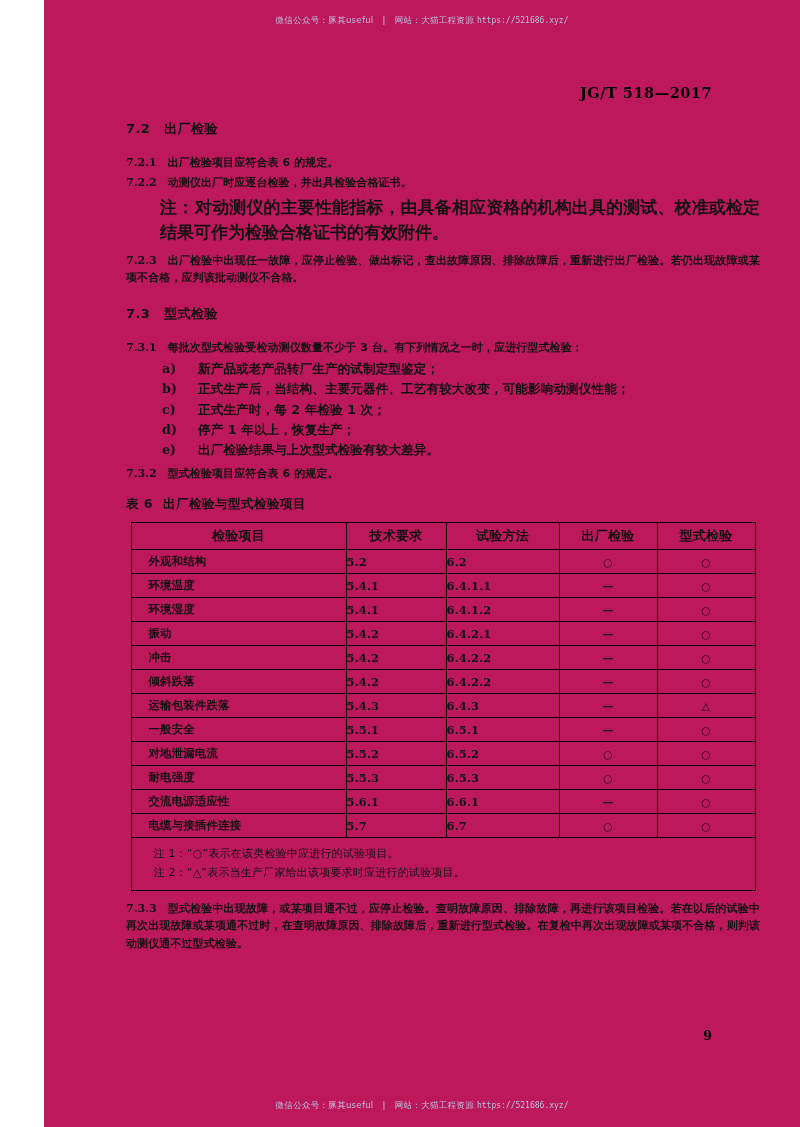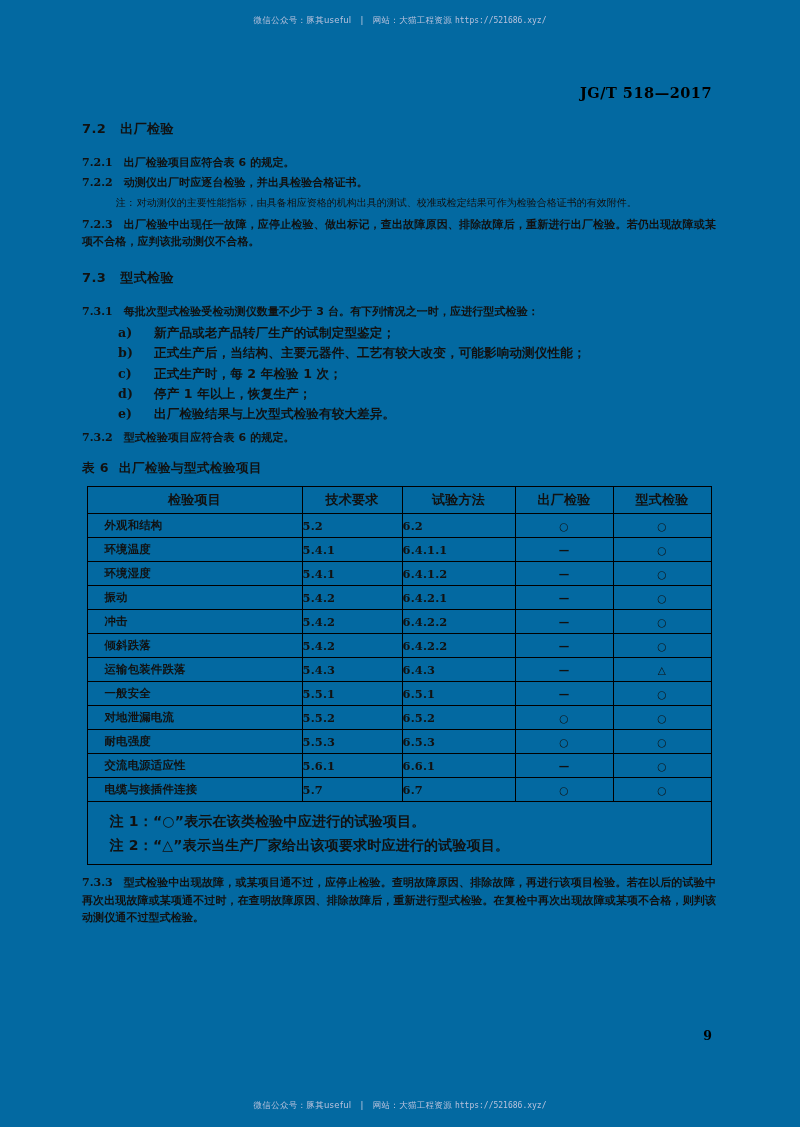--- a/index.html
+++ b/index.html
@@ -13,21 +13,22 @@
     height: 1127px;
     position: relative;
     font-family: "DejaVu Sans", "Liberation Sans", sans-serif;
     color: #111111;
     overflow: hidden;
   }
 
   .page {
     position: absolute;
     inset: 0;
-    background: #0369a1;
+    background: #be185d;
+    margin-left: 44px;
   }
 
   
   .watermark {
     position: absolute;
     left: 0;
     width: 100%;
     text-align: center;
     font-family: "DejaVu Sans", "Liberation Sans", sans-serif;
     font-size: 8.5px;
@@ -84,27 +85,27 @@
     font-weight: bold;
   }
   .para .num {
     font-family: "DejaVu Serif", "Liberation Serif", serif;
     font-weight: bold;
     margin-right: 11px;
     letter-spacing: 0;
   }
 
   .note {
-    font-size: 10px;
+    font-size: 17px;
     line-height: 1.5;
     margin: 2px 0 6px 0;
     padding-left: 34px;
     text-indent: -0.2px;
     text-align: justify;
-    font-weight: normal;
+    font-weight: bold;
   }
   .note .note-label { margin-right: 1px; }
 
   .list {
     margin: 2px 0 4px 0;
     padding: 0;
     list-style: none;
   }
   .list li {
     font-size: 12.6px;
@@ -169,23 +170,23 @@
     font-family: "DejaVu Sans", sans-serif;
     font-size: 10.5px;
   }
   table.spec tfoot td {
     text-align: left;
     padding: 7px 0 7px 22px;
     height: auto;
     border-top: 1.6px solid #000;
   }
   .note-line {
-    font-size: 14px;
+    font-size: 11px;
     line-height: 1.72;
-    font-weight: bold;
+    font-weight: normal;
     letter-spacing: 0.2px;
   }
 
   
   col.c-item { width: 215px; }
   col.c-req  { width: 100px; }
   col.c-mth  { width: 113px; }
   col.c-fac  { width: 98px; }
   col.c-typ  { width: 98px; }
 

